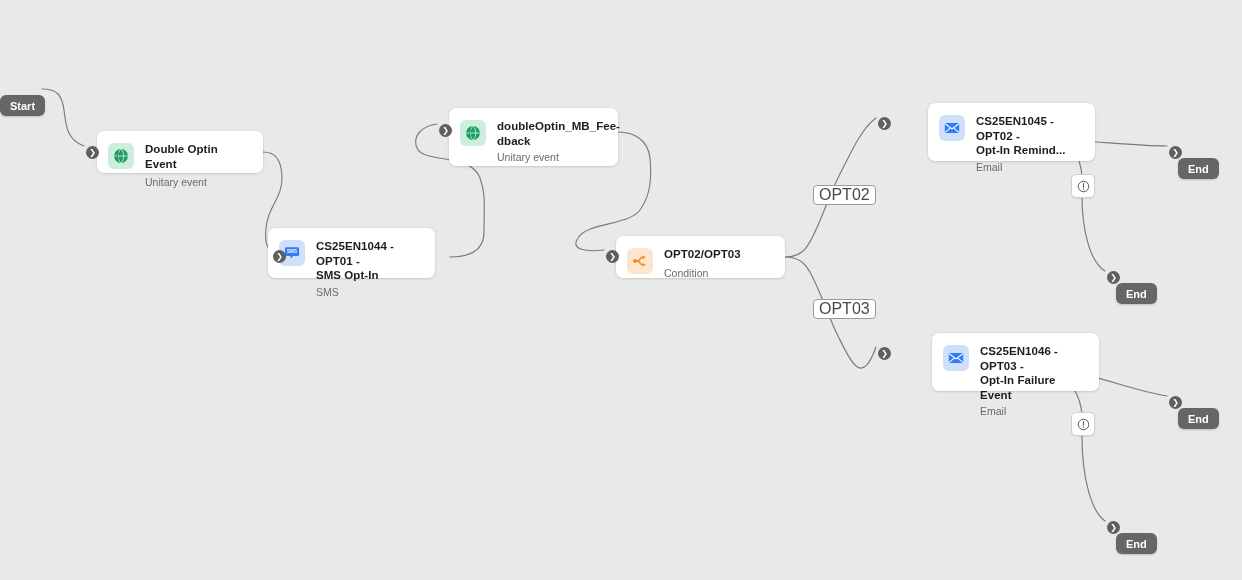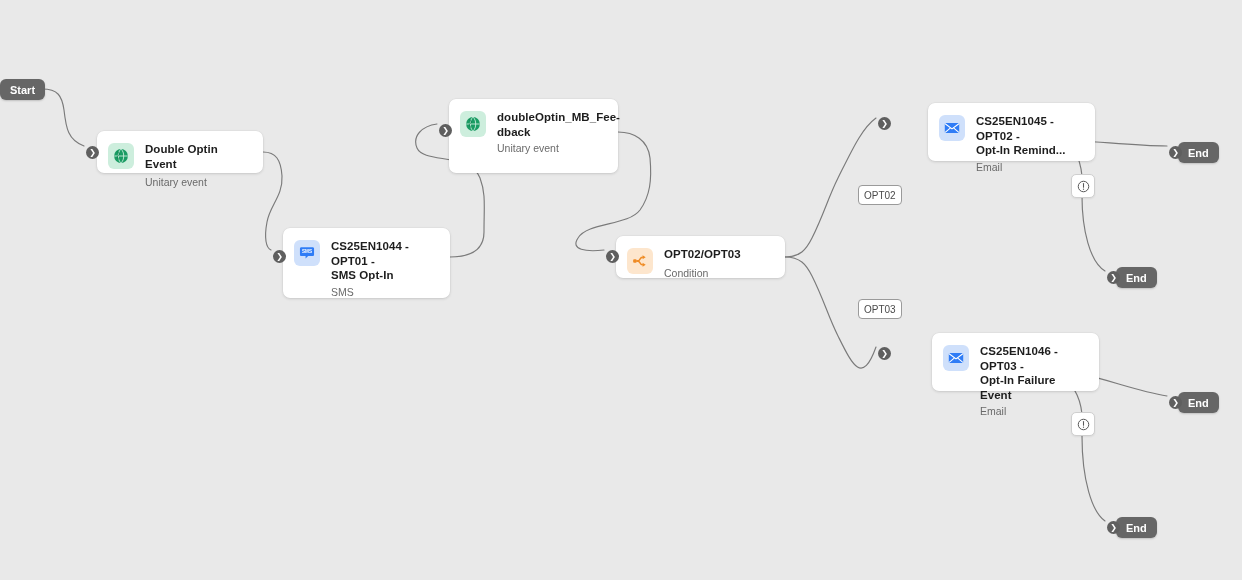--- a/index.html
+++ b/index.html
@@ -79,36 +79,36 @@
     color: #ffffff;
     border-radius: 6px;
     font-size: 11px;
     font-weight: bold;
     display: flex;
     align-items: center;
     justify-content: center;
     height: 21px;
     padding: 0 10px;
     box-shadow: 0 1px 2px rgba(0,0,0,0.18);
+    margin-top: 16px;
   }
 
   
   .branch-label {
     position: absolute;
     background: #ffffff;
     border: 1px solid #9a9a9a;
     border-radius: 4px;
-    font-size: 10px;
+    font-size: 16px;
     color: #4a4a4a;
     height: 18px;
     padding: 0 5px;
     display: flex;
     align-items: center;
     justify-content: center;
-    margin-left: 45px;
   }
 
   
   .in-port {
     position: absolute;
     width: 13px;
     height: 13px;
     border-radius: 50%;
     background: #5f5f5f;
     display: flex;
@@ -157,35 +157,35 @@
         <div class="node-icon green">
           <svg width="18" height="18" viewBox="0 0 24 24">
             <use href="#sym-globe-icon"></use>
           </svg>
         </div>
         <div class="node-text">
           <div class="node-title">Double Optin Event</div>
           <div class="node-sub">Unitary event</div>
         </div>
       </div>
-      <div class="node" style="left: 283px; top: 228px; width: 167px; height: 70px;">
+      <div class="node" style="left: 268px; top: 228px; width: 167px; height: 50px;">
         <div class="node-icon blue">
           <svg width="18" height="18" viewBox="0 0 24 24">
             <use href="#sym-sms-icon"></use>
           </svg>
         </div>
         <div class="node-text">
           <div class="node-title">
             <div>CS25EN1044 - OPT01 -</div>
             <div>SMS Opt-In</div>
           </div>
           <div class="node-sub tight">SMS</div>
         </div>
       </div>
-      <div class="node" style="left: 449px; top: 99px; width: 169px; height: 74px;">
+      <div class="node" style="left: 449px; top: 108px; width: 169px; height: 58px;">
         <div class="node-icon green">
           <svg width="18" height="18" viewBox="0 0 24 24">
             <use href="#sym-globe-icon"></use>
           </svg>
         </div>
         <div class="node-text">
           <div class="node-title">
             <div>doubleOptin_MB_Fee-</div>
             <div>dback</div>
           </div>

